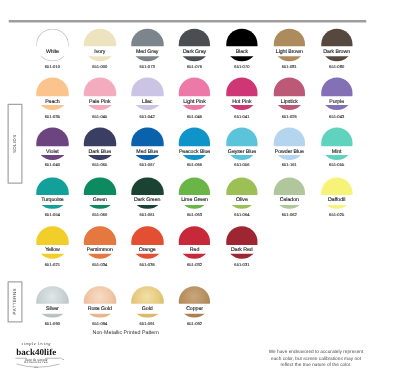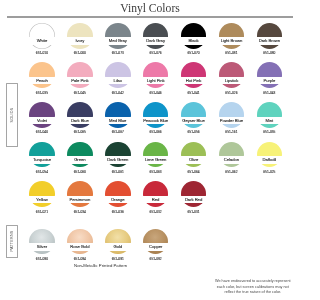--- a/index.html
+++ b/index.html
@@ -43,21 +43,20 @@
       line-height:3.1px;letter-spacing:0.05px;color:#3a3a3a;}
   .logo .tiny{top:18.2px;font-size:2.15px;line-height:2.4px;letter-spacing:0.26px;color:#333;}
   .logo .micro{top:21.9px;font-family:"Liberation Serif",serif;font-style:italic;font-size:2.2px;
       line-height:2.4px;color:#444;}
   .logo svg{position:absolute;left:0;top:0;width:46px;height:30px;overflow:visible;}
 </style>
 </head>
 <body>
 
 <div id="page">
-  <div class="title">Vinyl Colors</div>
   <div class="rule"></div>
 
   <div class="tab" id="tab-solids" style="left:5.8px;top:82.8px;width:12.2px;height:64px;">
     <span>SOLIDS</span>
   </div>
   <div class="tab" id="tab-patterns" style="left:5.8px;top:225px;width:12.2px;height:32.5px;">
     <span>PATTERNS</span>
   </div>
 
   <div id="grid">
@@ -244,13 +243,27 @@
       <div class="sw" style="left: 136.65px; top: 228.65px;">
         <div class="disc" style="background: radial-gradient(circle at 48% 33%, rgb(200, 166, 124) 0%, rgb(183, 144, 97) 45%, rgb(167, 127, 78) 78%, rgb(153, 115, 69) 100%);"></div>
         <span class="nm">Copper</span>
         <span class="cd">651-092</span>
       </div>
     </div>
 
   <div class="note">Non-Metallic Printed Pattern</div>
   <div class="discl">We have endeavored to accurately represent each color, but screen calibrations may not reflect the true nature of the color.</div>
 
+  <div class="logo">
+    <svg viewBox="0 0 46 30">
+      <path d="M4.4 15.6 H13.6" stroke="#555" stroke-width="0.35" fill="none"></path>
+      <path d="M28.6 15.6 H39.0" stroke="#555" stroke-width="0.35" fill="none"></path>
+      <path d="M39.0 15.6 q1.5 -0.9 2.9 0.55" stroke="#555" stroke-width="0.3" fill="none"></path>
+      <circle cx="42.5" cy="16.4" r="0.42" fill="#555"></circle>
+      <path d="M5.2 20.2 q16.6 5.1 34.4 0.1" stroke="#666" stroke-width="0.35" fill="none"></path>
+    </svg>
+    <div class="scr">simple living</div>
+    <div class="main">back40life</div>
+    <div class="flourtxt">pure &amp; simple</div>
+    <div class="tiny">HANDCRAFTED</div>
+    <div class="micro">est.</div>
+  </div>
 </div>
 
 </body></html>

